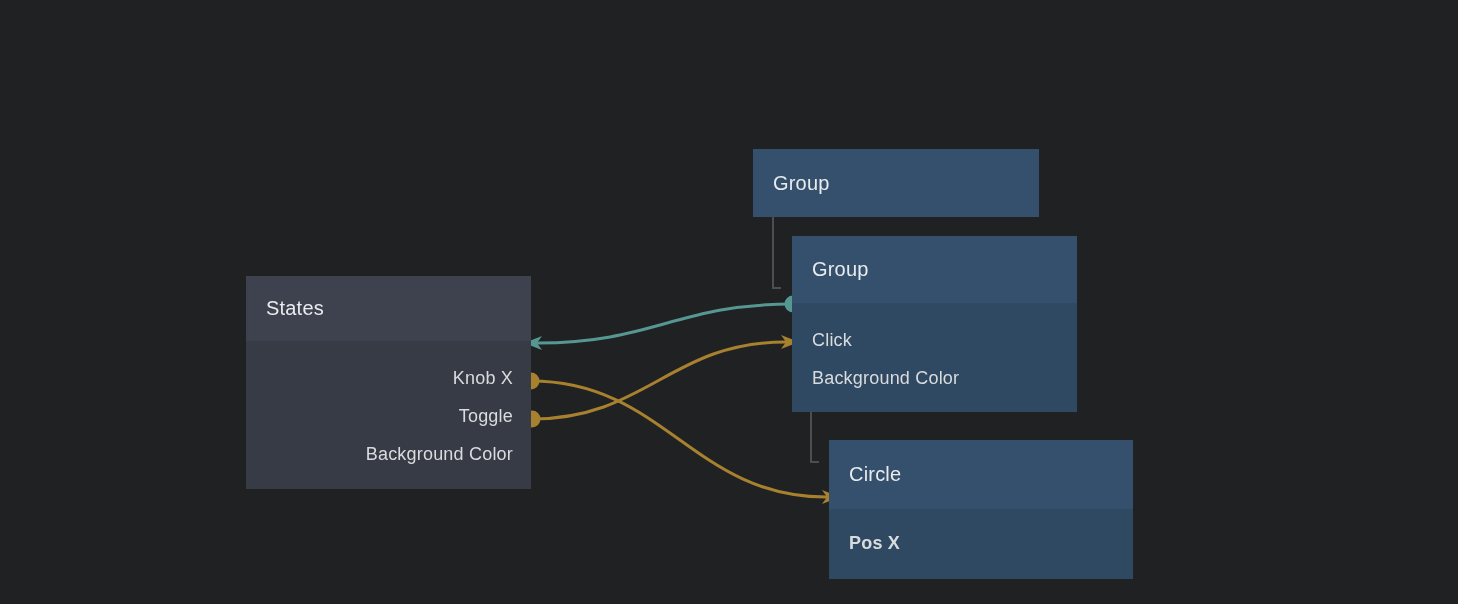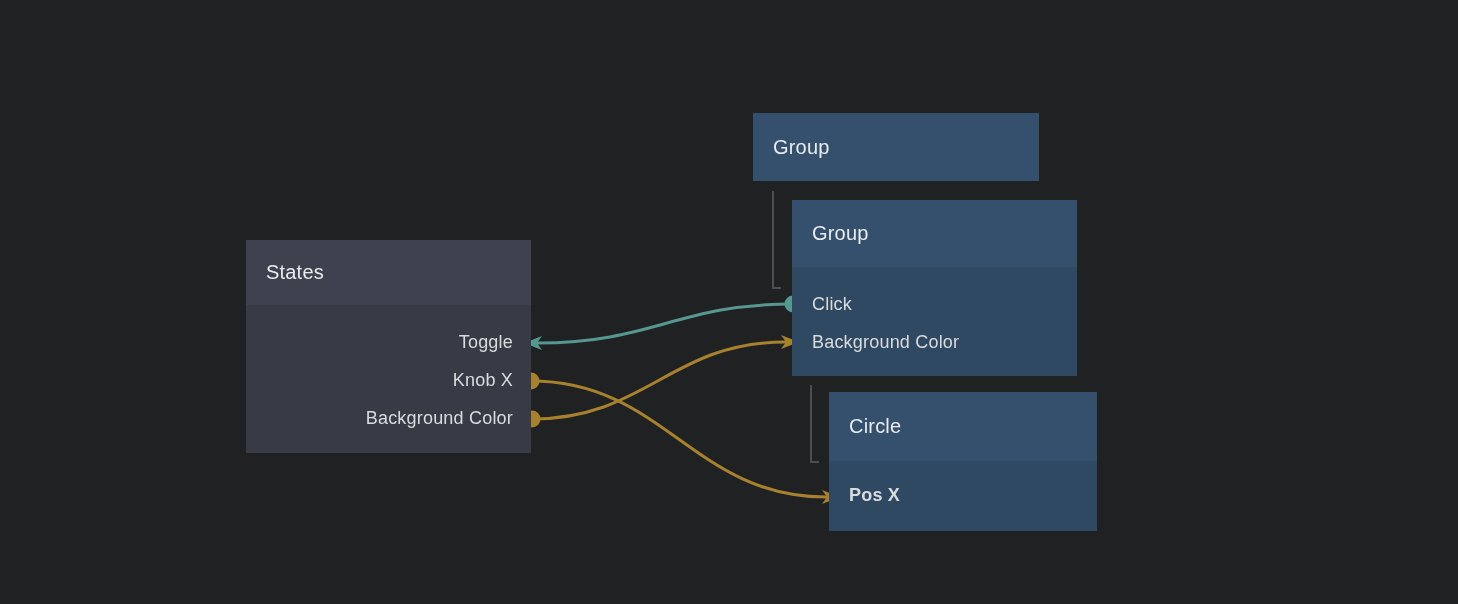--- a/index.html
+++ b/index.html
@@ -4,21 +4,21 @@
 <style>
   html,body{margin:0;padding:0;background:#1f2122;}
   .canvas{
     position:relative;
     width:1458px;height:604px;
     background:#1f2122;
     overflow:hidden;
     font-family:"Liberation Sans","DejaVu Sans",sans-serif;
   }
   .edges-layer{position:absolute;left:0;top:0;width:1458px;height:604px;pointer-events:none;}
-  .node{position:absolute;box-sizing:border-box;}
+  .node{position:absolute;box-sizing:border-box;margin-top:36px;}
   .node-header{
     display:flex;align-items:center;
     padding-left:20px;box-sizing:border-box;
     font-size:20px;color:#e9ebed;letter-spacing:.2px;
   }
   .node-body{box-sizing:border-box;}
   .row{
     height:38px;display:flex;align-items:center;
     font-size:18px;color:#d9dbdd;letter-spacing:.2px;
     box-sizing:border-box;
@@ -30,21 +30,21 @@
   #node-states .row{justify-content:flex-end;padding-right:18px;}
   
   #node-group-outer{left:753px;top:113px;width:286px;height:68px;}
   #node-group-outer .node-header{height:68px;background:#35506d;}
   
   #node-group-inner{left:792px;top:200px;width:285px;height:176px;}
   #node-group-inner .node-header{height:67px;background:#35506d;}
   #node-group-inner .node-body{height:109px;background:#2f4963;padding-top:18px;}
   #node-group-inner .row{padding-left:20px;text-align:center;}
   
-  #node-circle{left:829px;top:392px;width:268px;height:139px;}
+  #node-circle{left:829px;top:404px;width:304px;height:139px;}
   #node-circle .node-header{height:69px;background:#35506d;}
   #node-circle .node-body{height:70px;background:#2f4963;padding-top:15px;}
   #node-circle .row{padding-left:20px;font-weight:bold;}
 </style>
 </head>
 <body>
 
 <div class="canvas">
 
   <svg class="edges-layer" width="1458" height="604" viewBox="0 0 1458 604">
@@ -59,22 +59,22 @@
       <path d="M 532 419 C 645.85 419, 671.15 342, 785 342" fill="none" stroke="#a8812f" stroke-width="3" stroke-linecap="round" pointer-events="stroke"></path>
       <circle cx="532" cy="419" r="8.5" fill="#a8812f" pointer-events="all"></circle>
       <polygon points="799,342 781,335 786,342 781,349" fill="#a8812f"></polygon>
     </svg>
 
   <div class="node" id="node-states">
     <div class="node-header">
       <span>States</span>
     </div>
     <div class="node-body">
+      <div class="row">Knob X</div>
       <div class="row">Toggle</div>
-      <div class="row">Knob X</div>
       <div class="row">Background Color</div>
     </div>
   </div>
 
   <div class="node" id="node-group-outer">
     <div class="node-header">
       <span>Group</span>
     </div>
   </div>
 

